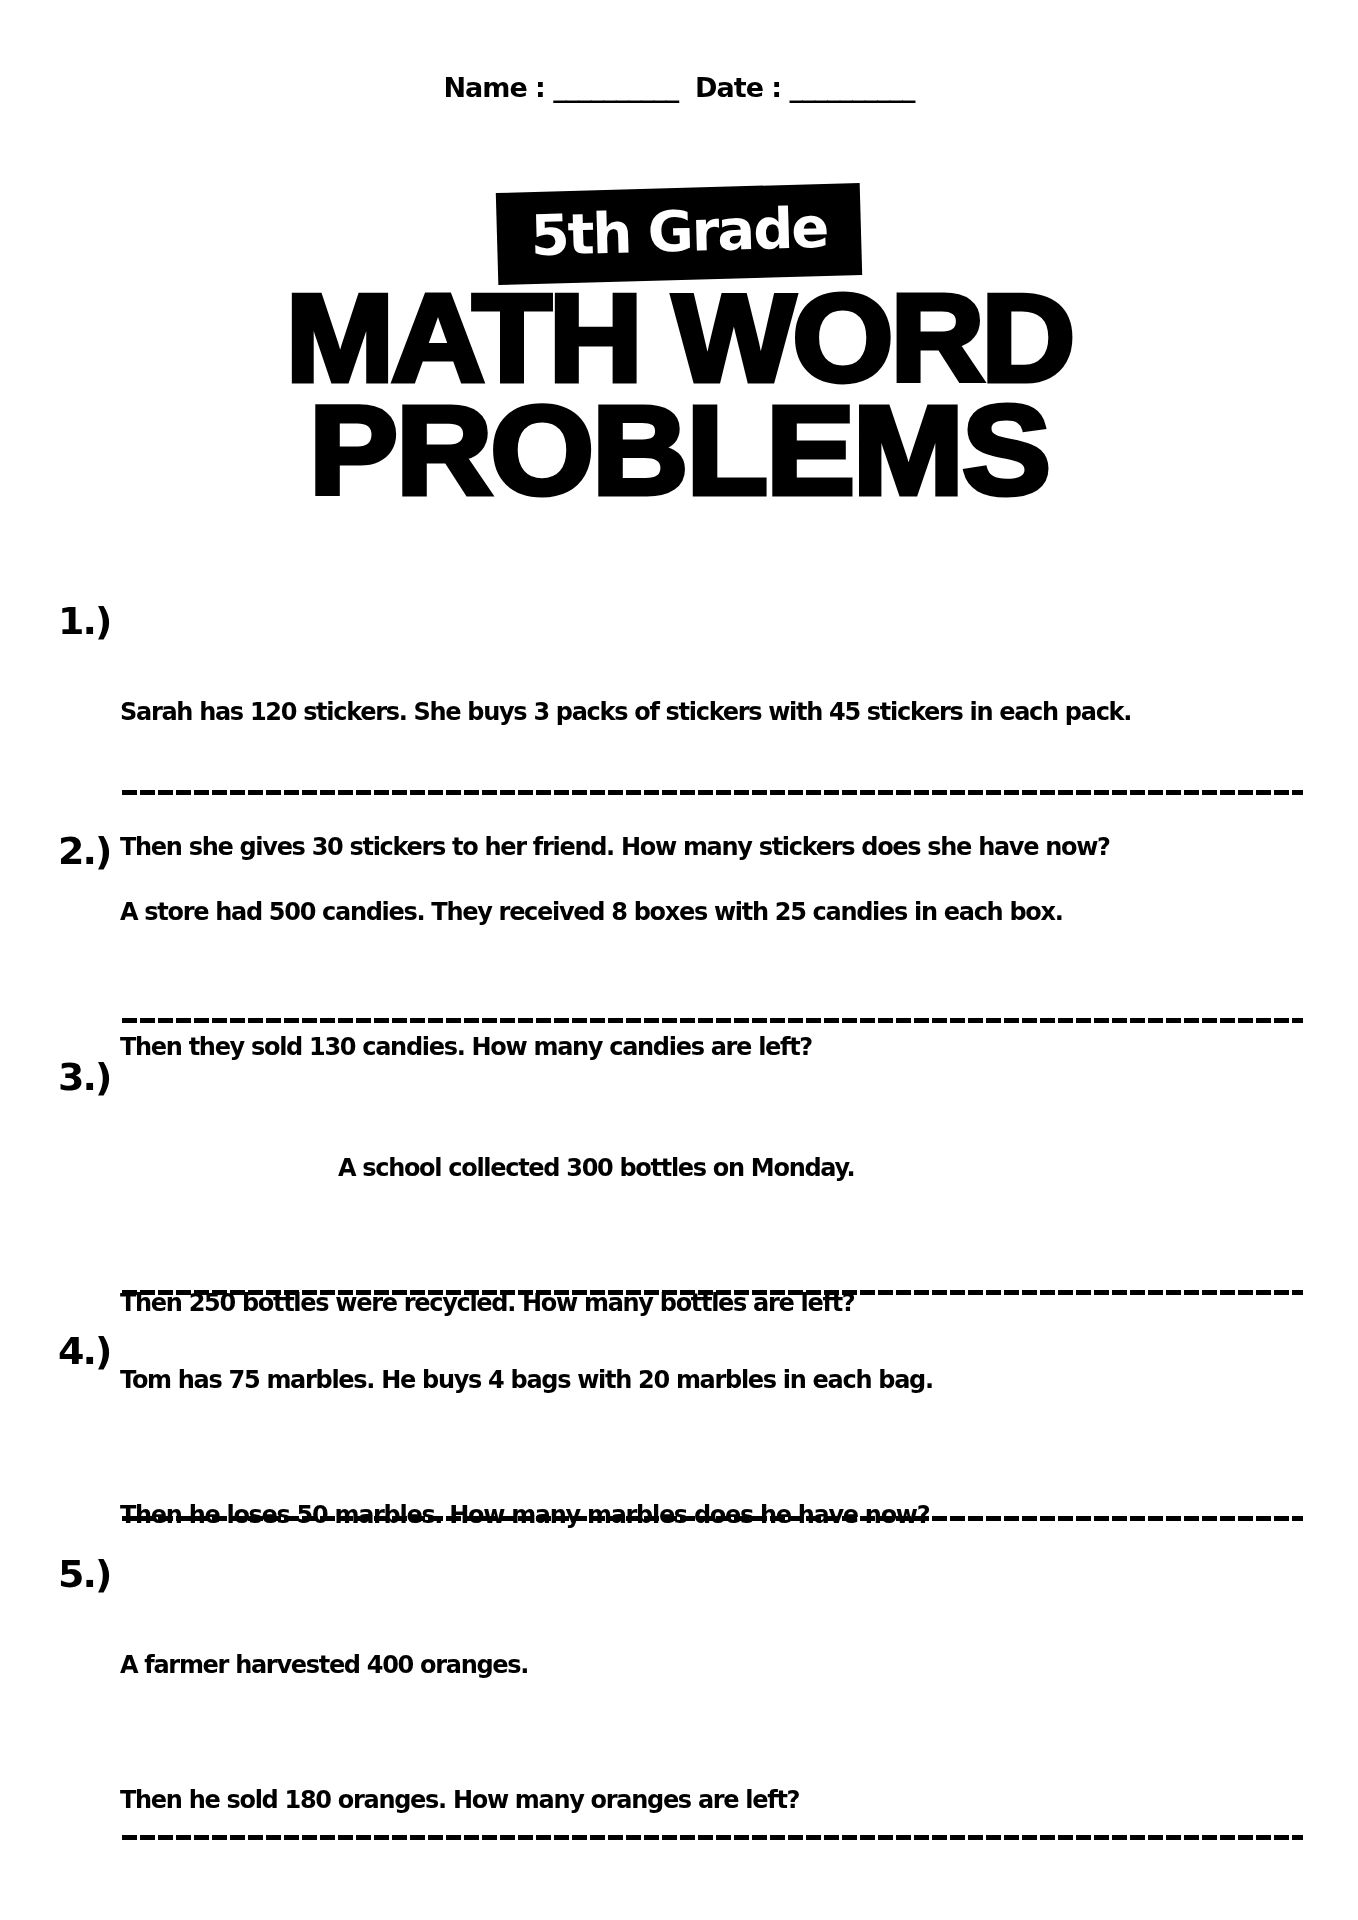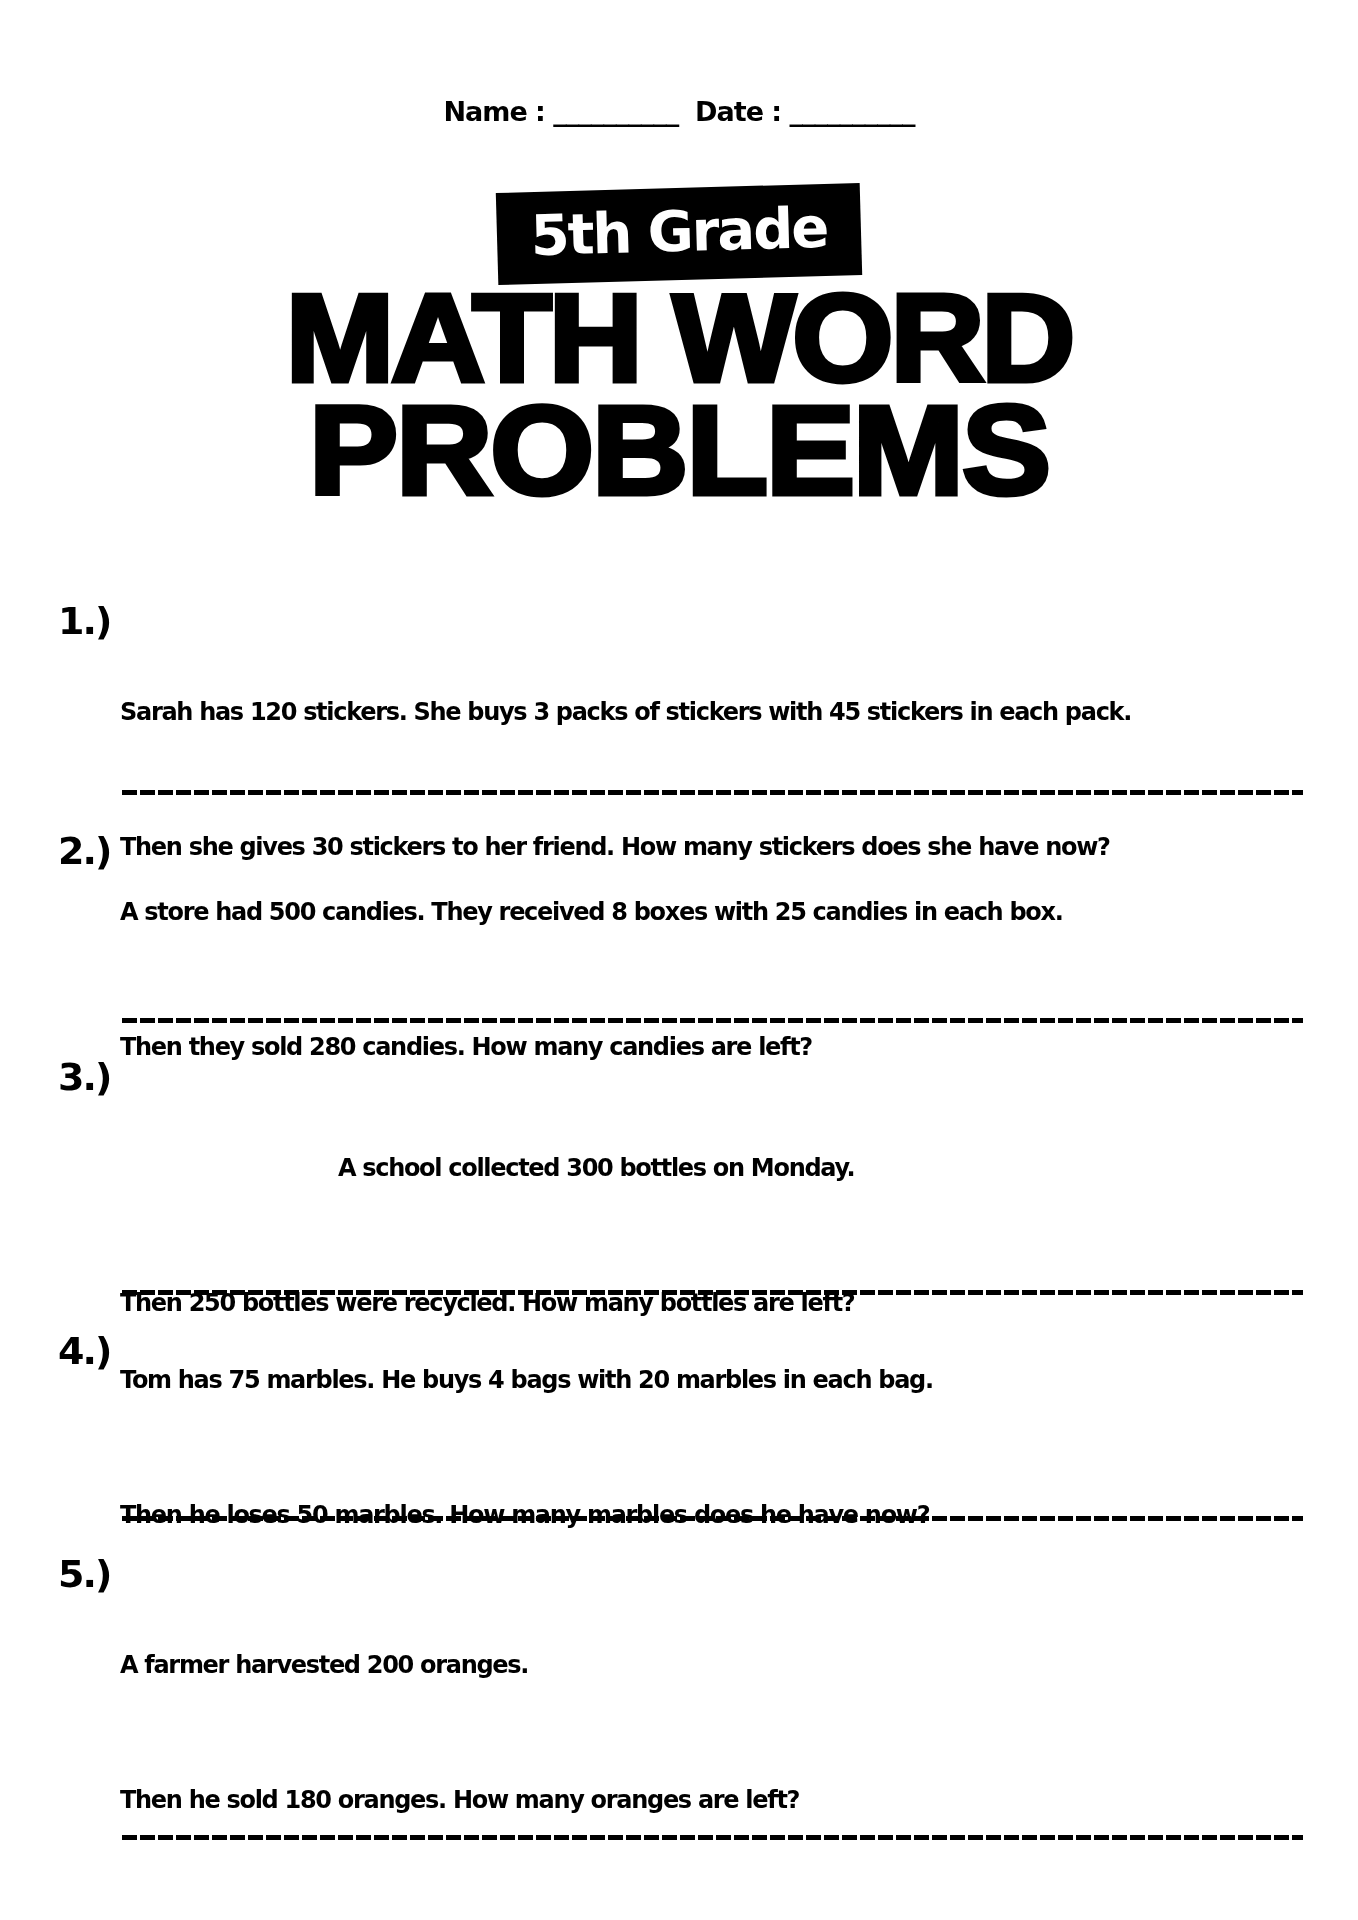--- a/index.html
+++ b/index.html
@@ -1,17 +1,17 @@
 <!DOCTYPE html>
 <html><head>
 <meta charset="utf-8">
 <style>
   html, body { margin: 0; padding: 0; background: #ffffff; }
   body { width: 1358px; height: 1920px; position: relative; overflow: hidden; color: #000; font-family: "DejaVu Sans", sans-serif; }
-  .header-line { position: absolute; top: 72px; left: 0; width: 1358px; text-align: center; font-family: "DejaVu Sans", sans-serif; font-weight: bold; font-size: 27px; letter-spacing: -1px; white-space: pre; margin-top: 24px; }
+  .header-line { position: absolute; top: 72px; left: 0; width: 1358px; text-align: center; font-family: "DejaVu Sans", sans-serif; font-weight: bold; font-size: 27px; letter-spacing: -1px; white-space: pre; }
   .badge { position: absolute; left: 497px; top: 188px; width: 364px; height: 92px; background: #000; transform: rotate(-1.6deg); transform-origin: center; display: flex; align-items: center; justify-content: center; }
   .badge span { color: #fff; font-family: "DejaVu Sans", sans-serif; font-weight: bold; font-size: 56px; letter-spacing: -2px; line-height: 1; margin-top: -4px; }
   .title { position: absolute; left: 0; width: 1358px; text-align: center; font-family: "Liberation Sans", sans-serif; font-weight: 900; color: #000; line-height: 1; -webkit-text-stroke: 5px #000; white-space: nowrap; }
   .title.l1 { top: 276px; font-size: 124px; letter-spacing: -3px; transform: scaleX(1.05); }
   .title.l2 { top: 388px; font-size: 126px; letter-spacing: -2px; transform: scaleX(1.06); }
   .q-num { position: absolute; left: 58px; font-family: "DejaVu Sans", sans-serif; font-weight: bold; font-size: 38px; letter-spacing: -2px; line-height: 1; }
   .q-text { position: absolute; left: 120px; font-family: "DejaVu Sans", sans-serif; font-weight: bold; font-size: 24px; letter-spacing: -1.3px; line-height: 45px; white-space: pre; }
   .q-text div { height: 45px; }
   .dash-line { position: absolute; left: 122px; width: 1181px; height: 5px; background-image: repeating-linear-gradient(to right, #000 0, #000 15px, transparent 15px, transparent 18px); }
 </style>
@@ -30,36 +30,36 @@
 <div class="q-num" style="top:602px;">1.)</div>
 <div class="q-text" style="top:600px;">
   <div>Sarah has 120 stickers. She buys 3 packs of stickers with 45 stickers in each pack.</div>
   <div>Then she gives 30 stickers to her friend. How many stickers does she have now?</div>
 </div>
 <div class="dash-line" style="top:790px;"></div>
 
 <div class="q-num" style="top:832px;">2.)</div>
 <div class="q-text" style="top:800px;">
   <div>A store had 500 candies. They received 8 boxes with 25 candies in each box.</div>
-  <div>Then they sold 280 candies. How many candies are left?</div>
+  <div>Then they sold 130 candies. How many candies are left?</div>
 </div>
 <div class="dash-line" style="top:1018px;"></div>
 
 <div class="q-num" style="top:1058px;">3.)</div>
 <div class="q-text" style="top:1056px;text-align:right;">
   <div>A school collected 300 bottles on Monday.</div>
   <div>Then 250 bottles were recycled. How many bottles are left?</div>
 </div>
 <div class="dash-line" style="top:1290px;"></div>
 
 <div class="q-num" style="top:1332px;">4.)</div>
 <div class="q-text" style="top:1268px;">
   <div>Tom has 75 marbles. He buys 4 bags with 20 marbles in each bag.</div>
   <div>Then he loses 50 marbles. How many marbles does he have now?</div>
 </div>
 <div class="dash-line" style="top:1516px;"></div>
 
 <div class="q-num" style="top:1555px;">5.)</div>
 <div class="q-text" style="top:1553px;">
-  <div>A farmer harvested 200 oranges.</div>
+  <div>A farmer harvested 400 oranges.</div>
   <div>Then he sold 180 oranges. How many oranges are left?</div>
 </div>
 <div class="dash-line" style="top:1835px;"></div>
 
 </body></html>

